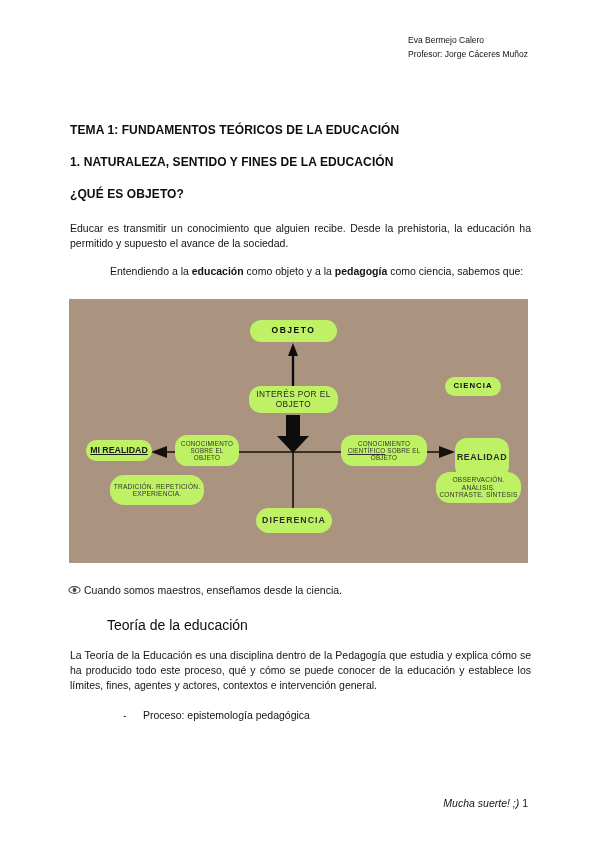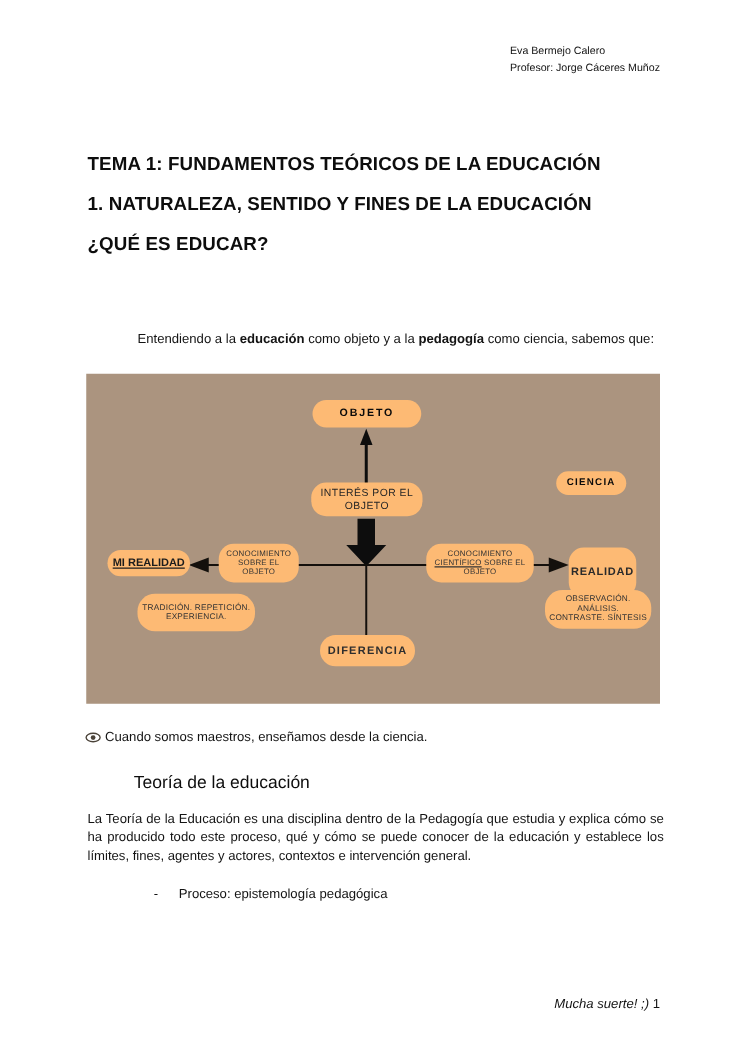--- a/index.html
+++ b/index.html
@@ -8,29 +8,29 @@
     position:relative; width:600px; height:848px; background:#ffffff;
     font-family:"Liberation Sans", sans-serif; color:#1b1b1b; overflow:hidden;
   }
   .abs { position:absolute; }
 
   .header { top:33px; right:72px; text-align:left; font-size:8.5px; line-height:14px; color:#111; }
 
   .title { top:83px; left:0; width:600px; text-align:center; font-size:16px; font-weight:bold; color:#0d0d0d; }
   .title .u { text-decoration:underline; text-underline-offset:3px; text-decoration-thickness:1.5px; }
 
-  .h-bold { font-size:15px; font-weight:bold; color:#0d0d0d; letter-spacing:0.1px; }
+  .h-bold { font-size:12px; font-weight:bold; color:#0d0d0d; letter-spacing:0.1px; }
   .body-text { font-size:10.5px; line-height:15px; text-align:justify; color:#141414; }
   .inline-b { font-weight:bold; }
 
   .diagram { left:69px; top:299px; width:459px; height:264px; background:#ab947f; }
   .arrows { position:absolute; left:0; top:0; }
 
   .pill {
-    position:absolute; background:#fdba74; border-radius:12px;
+    position:absolute; background:#bef264; border-radius:12px;
     display:flex; align-items:center; justify-content:center; text-align:center;
     color:#2e2e2e; line-height:1.12; padding:1px 3px;
   }
   .pill-objeto    { left:181px; top:21px;  width:87px; height:22px; font-size:8.5px; font-weight:bold; letter-spacing:1.5px; color:#0a0a0a; border-radius:11px; }
   .pill-interes   { left:180px; top:87px;  width:89px; height:27px; font-size:8.3px; letter-spacing:0.4px; color:#262626; border-radius:12px; }
   .pill-ciencia   { left:376px; top:78px;  width:56px; height:19px; font-size:7.8px; font-weight:bold; letter-spacing:1px; color:#0a0a0a; border-radius:10px; }
   .pill-mirealidad{ left:17px;  top:141px; width:66px; height:21px; font-size:8.8px; font-weight:bold; color:#1c1c1c; border-radius:11px; }
   .pill-mirealidad span { text-decoration:underline; }
   .pill-conoc     { left:106px; top:136px; width:64px; height:31px; font-size:6.3px; letter-spacing:0.2px; color:#333; border-radius:12px; }
   .pill-conoc-ci  { left:272px; top:136px; width:86px; height:31px; font-size:6.3px; letter-spacing:0.2px; color:#333; border-radius:12px; }
@@ -53,22 +53,23 @@
 <div class="page">
 
   <div class="abs header">
     <div>Eva Bermejo Calero</div>
     <div>Profesor: Jorge Cáceres Muñoz</div>
   </div>
 
 
   <div class="abs h-bold" style="left:70px; top:123px;">TEMA 1: FUNDAMENTOS TEÓRICOS DE LA EDUCACIÓN</div>
   <div class="abs h-bold" style="left:70px; top:155px;">1. NATURALEZA, SENTIDO Y FINES DE LA EDUCACIÓN</div>
-  <div class="abs h-bold" style="left:70px; top:187px;">¿QUÉ ES EDUCAR?</div>
+  <div class="abs h-bold" style="left:70px; top:187px;">¿QUÉ ES OBJETO?</div>
 
+  <div class="abs body-text" style="left:70px; top:221px; width:461px;">Educar es transmitir un conocimiento que alguien recibe. Desde la prehistoria, la educación ha permitido y supuesto el avance de la sociedad.</div>
 
   <div class="abs body-text" style="left:70px; top:264px; width:461px; text-align:left;padding-left:40px;">
     <span>Entendiendo a la </span><span class="inline-b">educación</span><span> como objeto y a la </span><span class="inline-b">pedagogía</span><span> como ciencia, sabemos que:</span>
   </div>
 
   <div class="abs diagram">
     <svg class="arrows" width="459" height="264" viewBox="0 0 459 264">
 
       <line x1="224" y1="88" x2="224" y2="54" stroke="#0d0d0d" stroke-width="2.4"></line>
       <polygon points="224,44 219,57 229,57" fill="#0d0d0d"></polygon>

